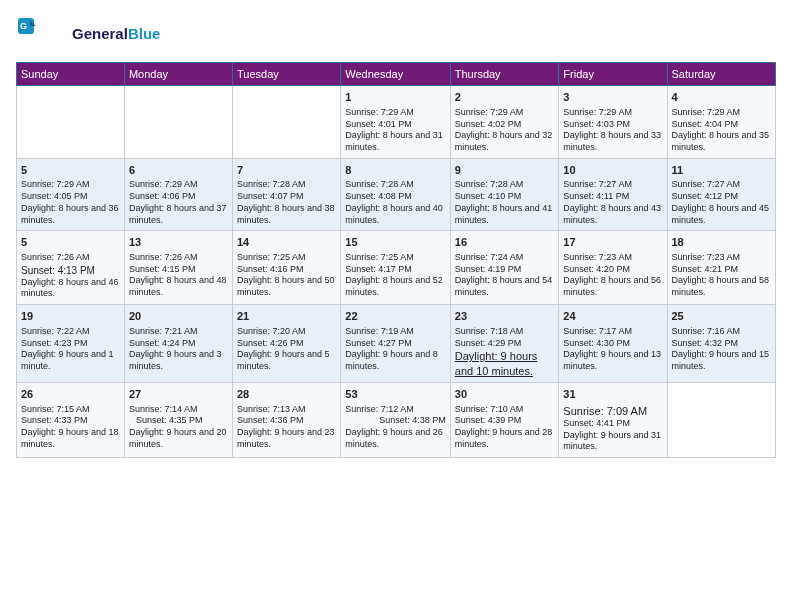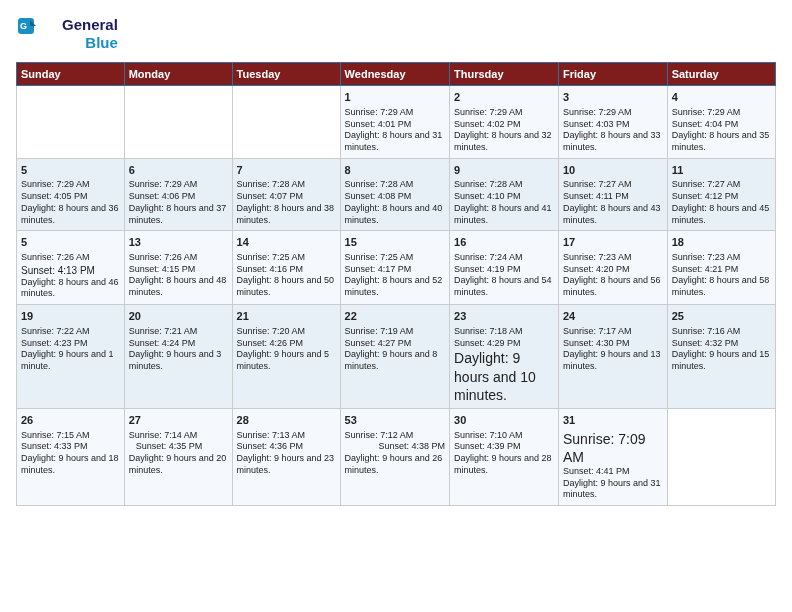--- a/index.html
+++ b/index.html
@@ -38,25 +38,25 @@
     .title-sub {
       font-size: 13px;
       color: #444;
     }
     .calendar-table {
       width: 100%;
       border-collapse: collapse;
       font-size: 9.5px;
     }
     .calendar-table thead th {
-      background: #7f1d1d;
+      background: #701a75;
       color: #fff;
       padding: 5px 4px;
       font-size: 11px;
-      font-weight: bold;
+      font-weight: normal;
       text-align: left;
       border: 1px solid #2e6da4;
     }
     .calendar-table tbody td {
       border: 1px solid #ccc;
       vertical-align: top;
       padding: 4px;
       min-height: 72px;
       height: 72px;
       width: 113px;
@@ -83,21 +83,21 @@
 <body>
 
 <div class="page">
   <div class="header">
     <div class="logo">
   <svg width="36" height="36" viewBox="0 0 36 36">
     <rect x="2" y="2" width="16" height="16" rx="3" fill="#1a8fc1"></rect>
     <text x="4" y="13" font-size="9" font-weight="bold" fill="white">G</text>
     <polygon points="14,4 20,10 14,10" fill="#1a5e8f"></polygon>
   </svg>
-  <div style="display:flex;flex-direction:column;line-height:1.2;margin-left:6px;align-items:flex-end;">
+  <div style="display:flex;flex-direction:row;line-height:1.2;margin-left:16px;">
     <span style="font-size:15px;font-weight:bold;color:#1a1a5e;">General</span>
     <span style="font-size:15px;font-weight:bold;color:#1a8fc1;">Blue</span>
   </div>
 </div>
     <div class="title-block">
       <div class="title-main"></div>
       <div class="title-sub"></div>
     </div>
   </div>
 
@@ -253,21 +253,21 @@
           <td>
             <span class="day-num">22</span>
             <div style="font-size: 9px; line-height: 1.3;">Sunrise: 7:19 AM</div>
             <div style="font-size: 9px; line-height: 1.3;">Sunset: 4:27 PM</div>
             <div style="font-size: 9px; line-height: 1.3;">Daylight: 9 hours and 8 minutes.</div>
           </td>
           <td>
             <span class="day-num">23</span>
             <div style="font-size: 9px; line-height: 1.3;">Sunrise: 7:18 AM</div>
             <div style="font-size: 9px; line-height: 1.3;">Sunset: 4:29 PM</div>
-            <div style="font-size: 14px; line-height: 1.3;">Daylight: 9 hours and 10 minutes.</div>
+            <div style="font-size: 11px; line-height: 1.3; text-decoration: underline;">Daylight: 9 hours and 10 minutes.</div>
           </td>
           <td>
             <span class="day-num">24</span>
             <div style="font-size: 9px; line-height: 1.3;">Sunrise: 7:17 AM</div>
             <div style="font-size: 9px; line-height: 1.3;">Sunset: 4:30 PM</div>
             <div style="font-size: 9px; line-height: 1.3;">Daylight: 9 hours and 13 minutes.</div>
           </td>
           <td>
             <span class="day-num">25</span>
             <div style="font-size: 9px; line-height: 1.3;">Sunrise: 7:16 AM</div>
@@ -301,21 +301,21 @@
             <div style="font-size: 9px; line-height: 1.3;">Daylight: 9 hours and 26 minutes.</div>
           </td>
           <td>
             <span class="day-num">30</span>
             <div style="font-size: 9px; line-height: 1.3;">Sunrise: 7:10 AM</div>
             <div style="font-size: 9px; line-height: 1.3;">Sunset: 4:39 PM</div>
             <div style="font-size: 9px; line-height: 1.3;">Daylight: 9 hours and 28 minutes.</div>
           </td>
           <td>
             <span class="day-num">31</span>
-            <div style="font-size: 14px; line-height: 1.3;">Sunrise: 7:09 AM</div>
+            <div style="font-size: 11px; line-height: 1.3;">Sunrise: 7:09 AM</div>
             <div style="font-size: 9px; line-height: 1.3;">Sunset: 4:41 PM</div>
             <div style="font-size: 9px; line-height: 1.3;">Daylight: 9 hours and 31 minutes.</div>
           </td>
           <td class="empty-cell"></td>
         </tr>
       </tbody>
   </table>
 </div>
 
 </body></html>

